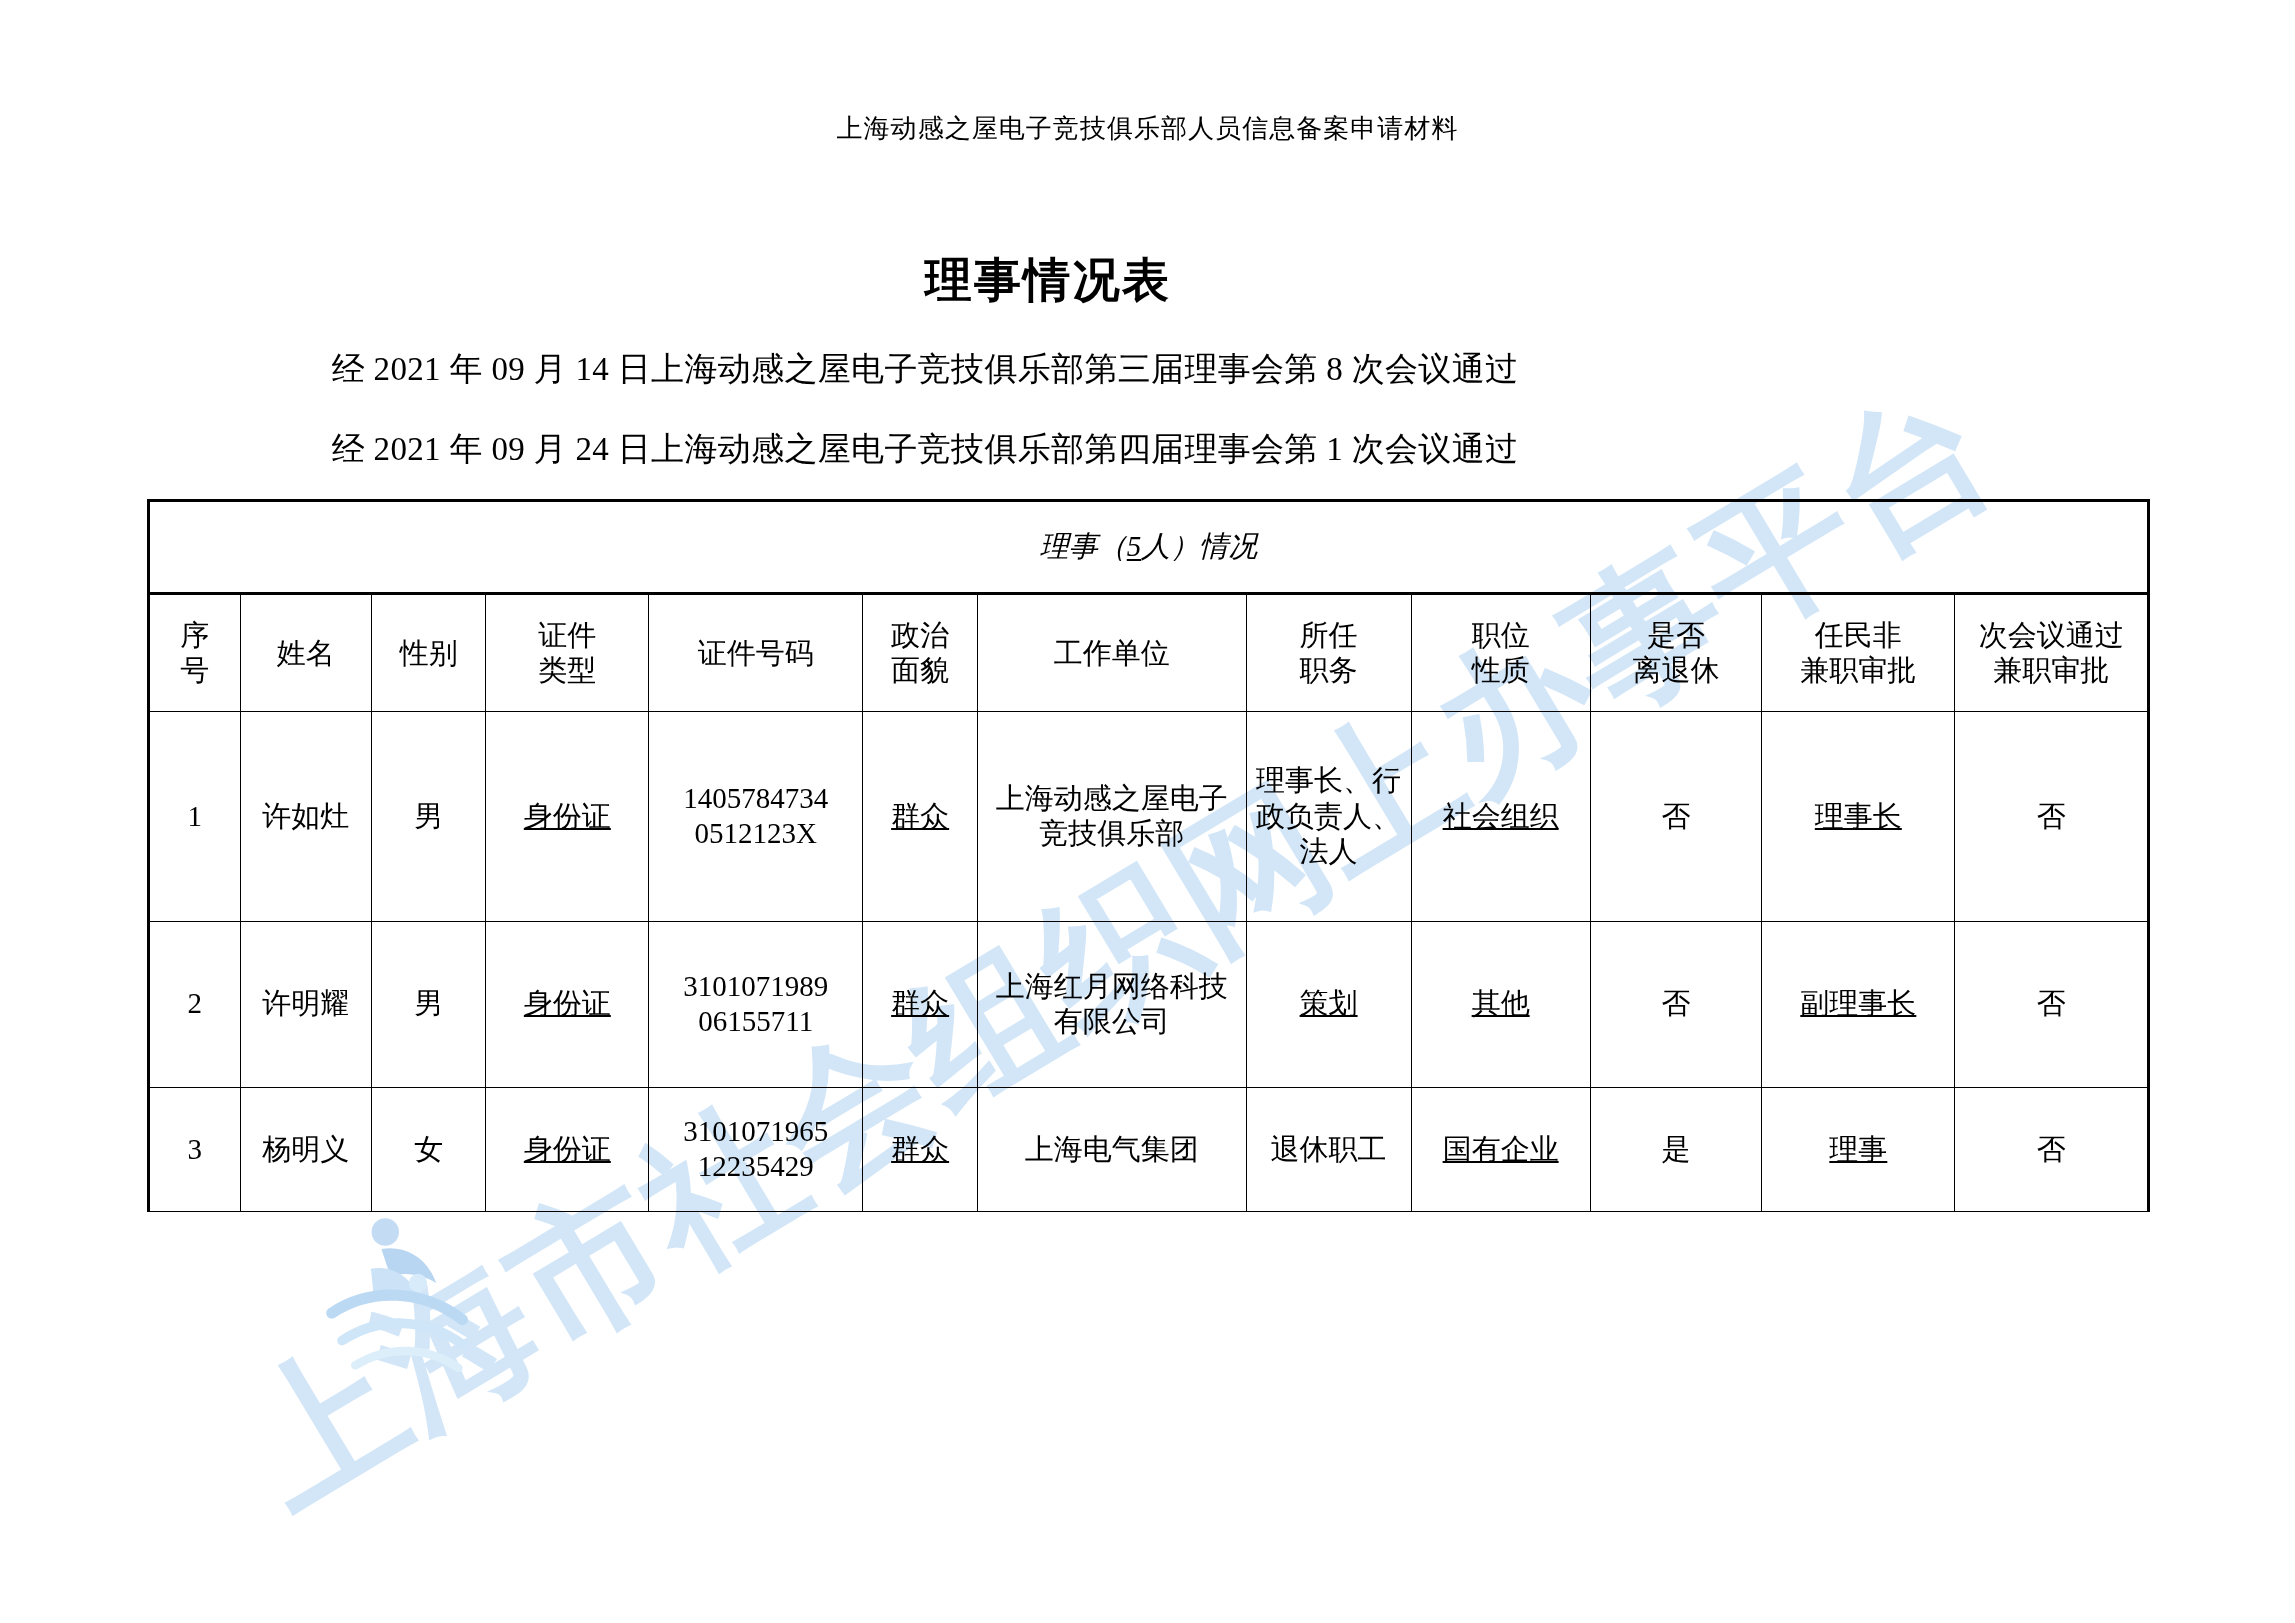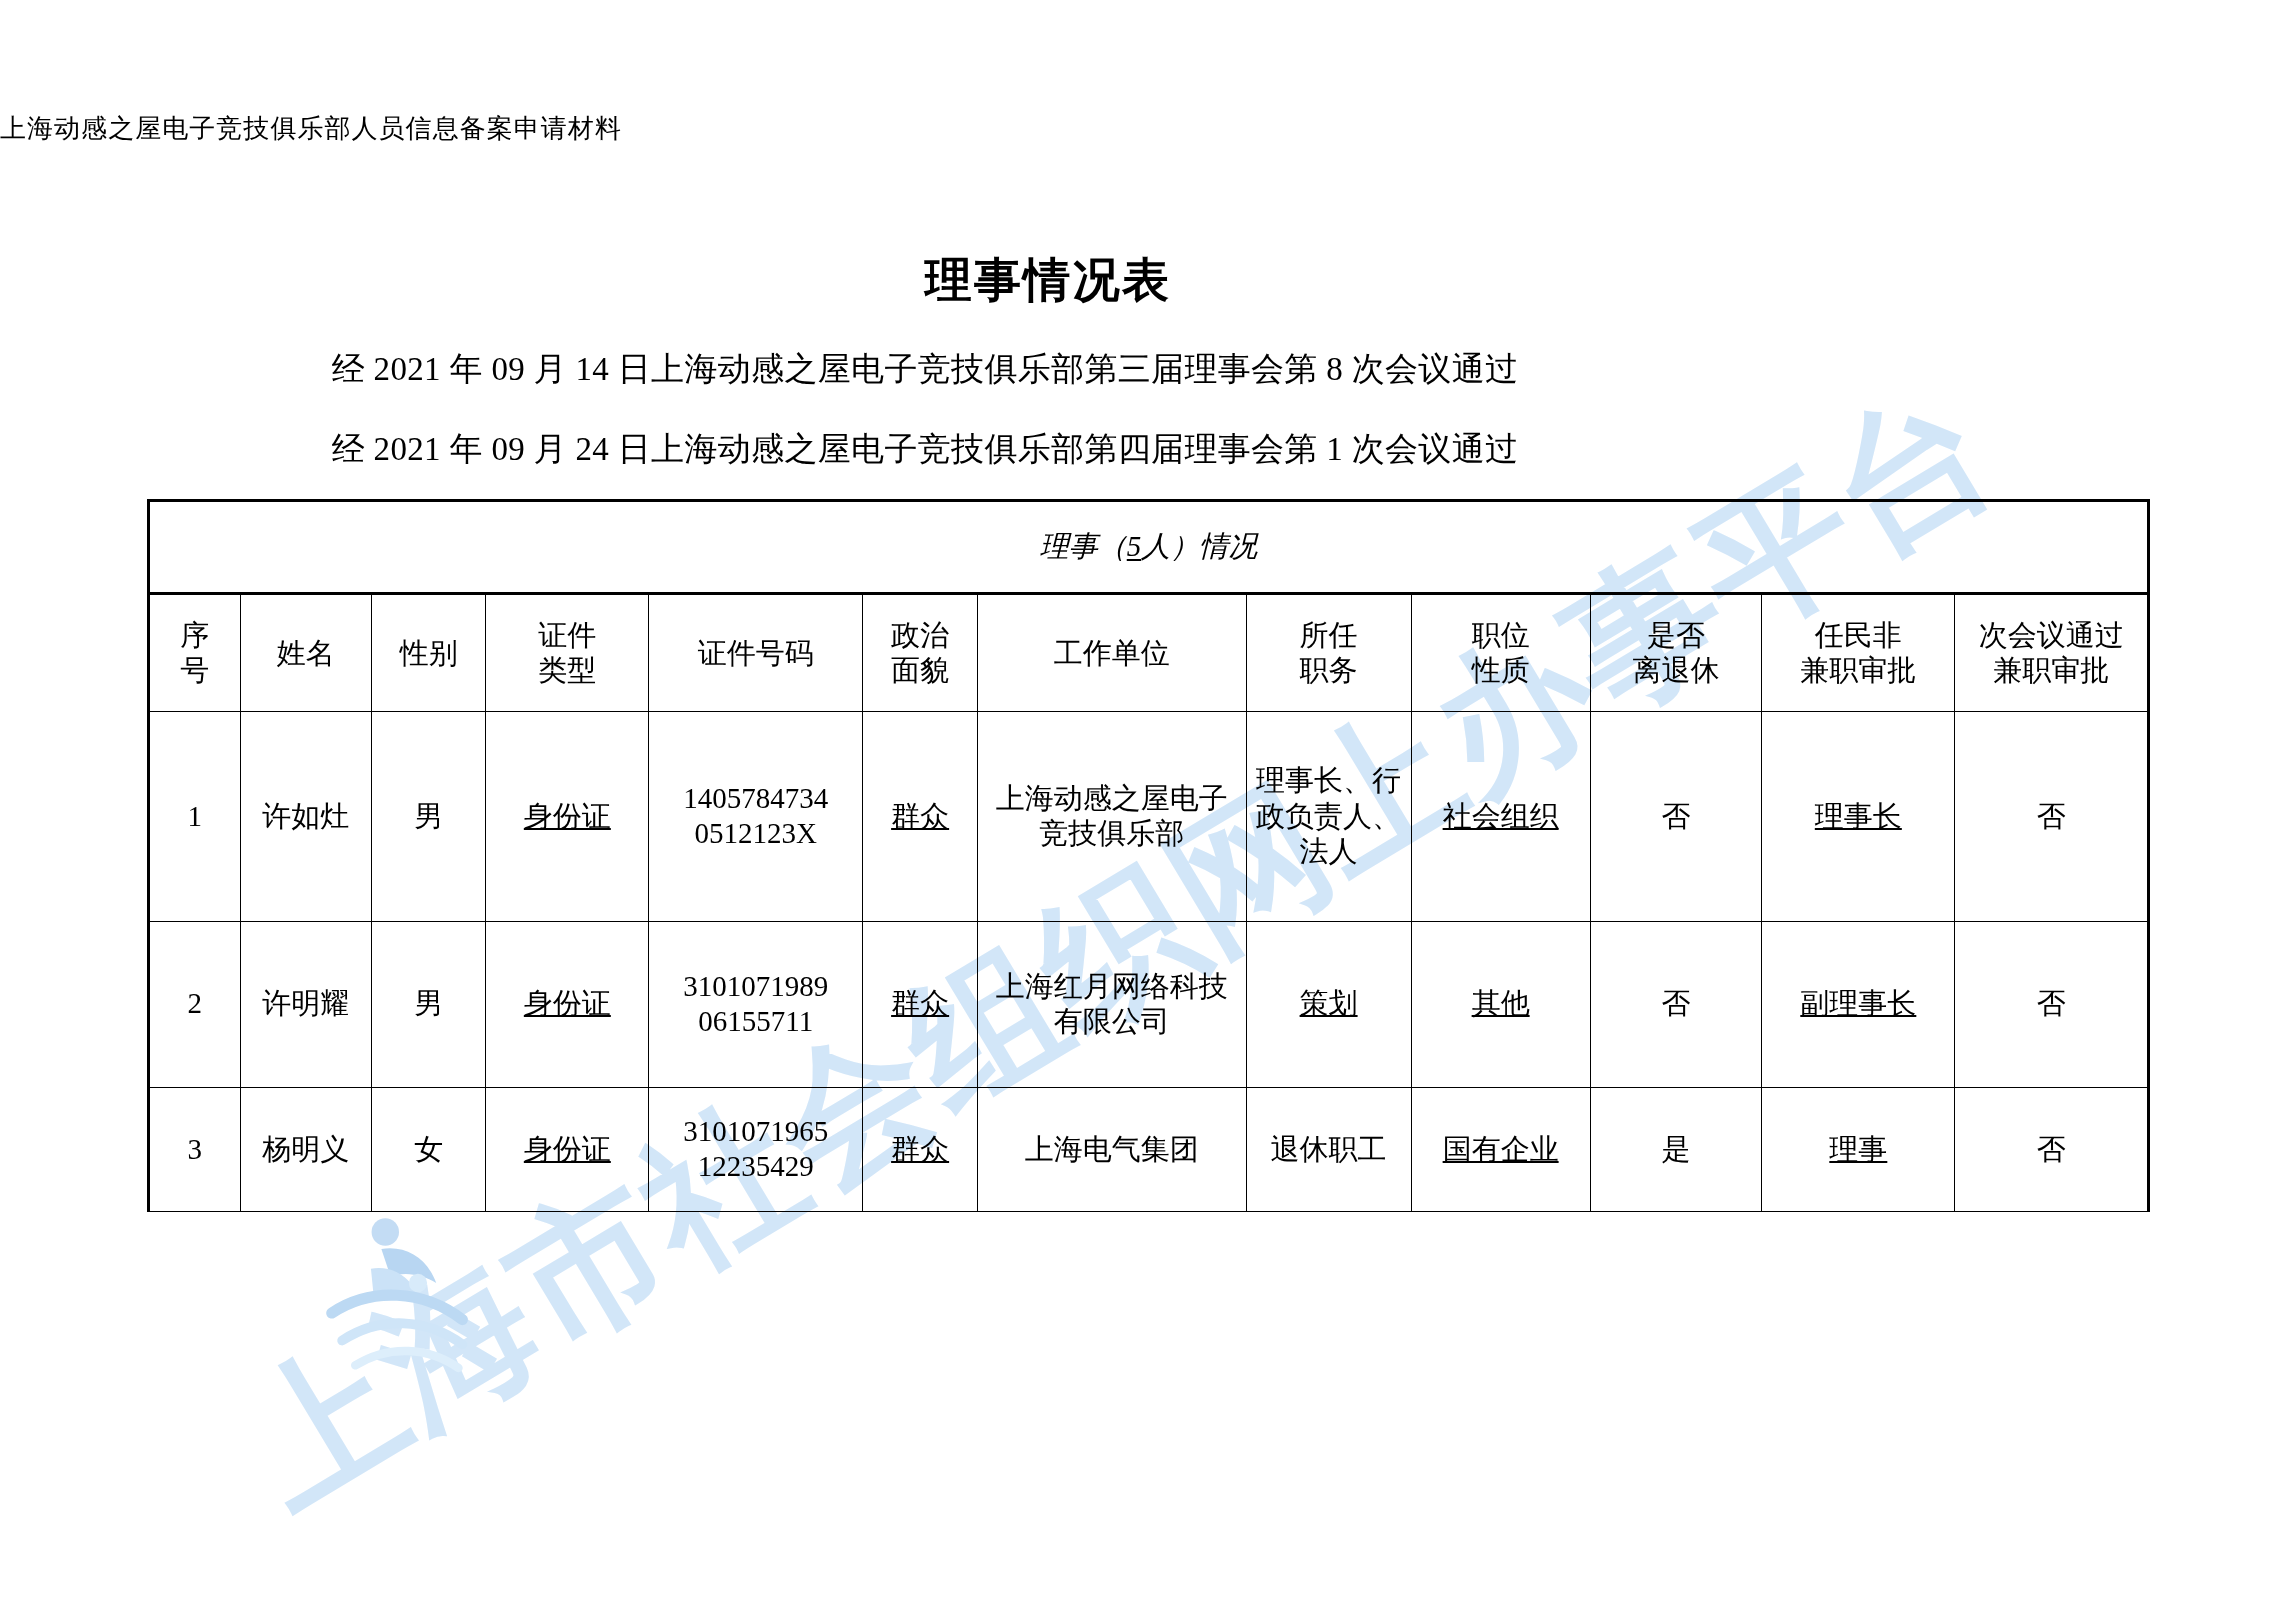--- a/index.html
+++ b/index.html
@@ -49,21 +49,21 @@
     height: 196px;
     z-index: 4;
   }
 
   
   #page-header {
     position: absolute;
     left: 0;
     top: 111px;
     width: 2295px;
-    text-align: left;
+    text-align: center;
     font-size: 26px;
     letter-spacing: 0.04em;
     z-index: 10;
   }
 
   
   #doc-title {
     position: absolute;
     left: 0;
     top: 249px;

